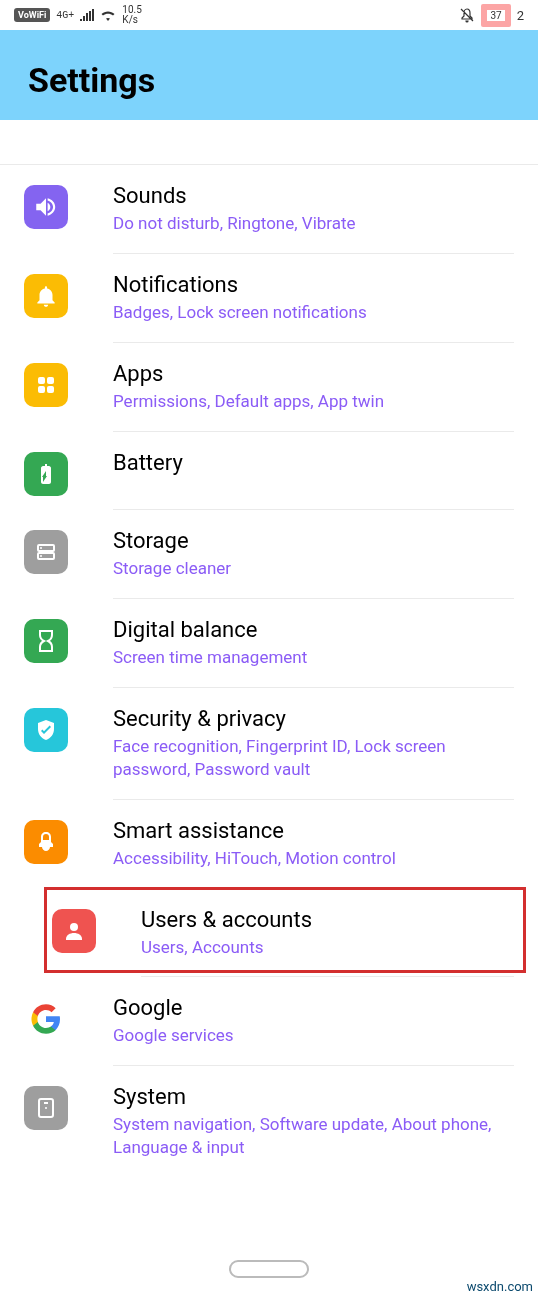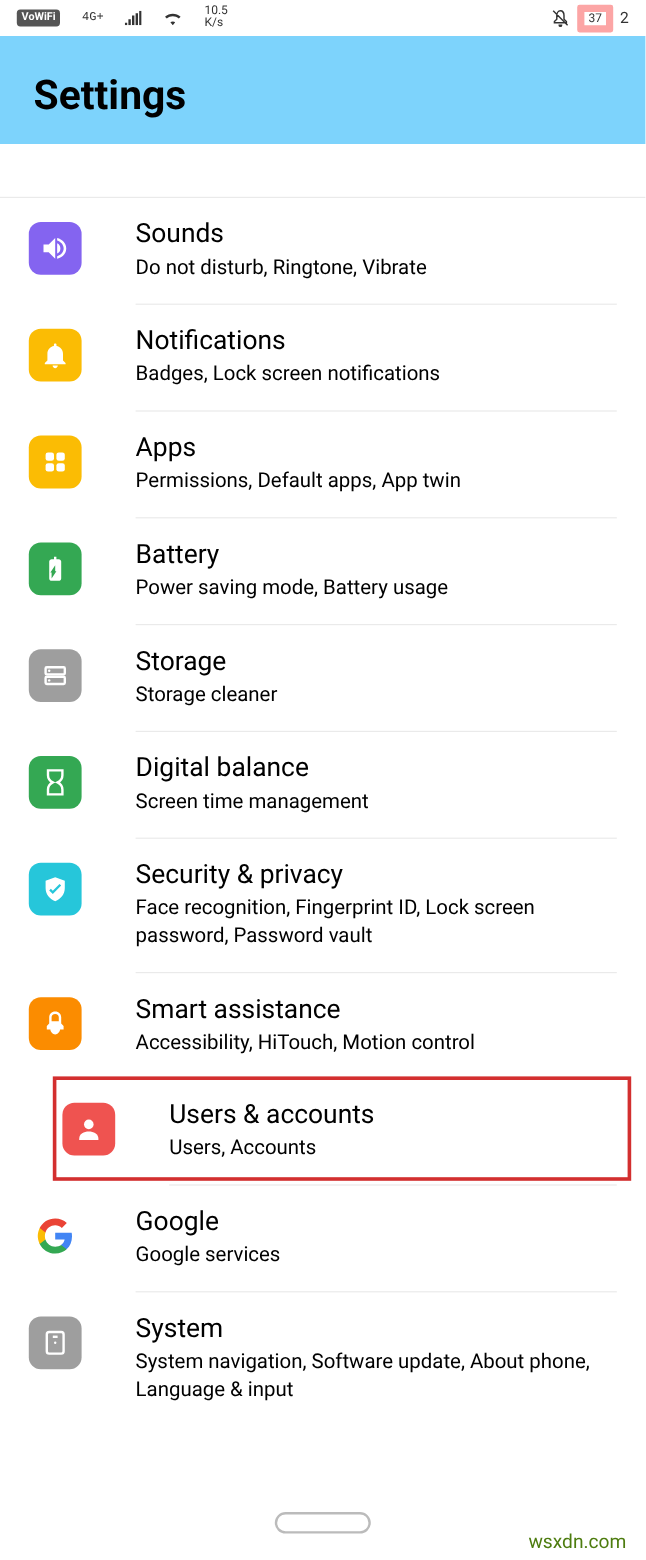--- a/index.html
+++ b/index.html
@@ -20,21 +20,21 @@
       display: flex;
       align-items: center;
       justify-content: space-between;
       padding: 0 14px;
       font-size: 13px;
       color: #333;
     }
     .status-left {
       display: flex;
       align-items: center;
-      gap: 18px;
+      gap: 6px;
     }
     .vowifi-badge {
       background: #555;
       color: #fff;
       font-size: 9px;
       font-weight: bold;
       padding: 2px 4px;
       border-radius: 3px;
     }
     .status-right {
@@ -85,21 +85,21 @@
       min-height: 60px;
     }
     .setting-title {
       font-size: 22px;
       color: #000;
       font-weight: 400;
       margin-bottom: 4px;
     }
     .setting-subtitle {
       font-size: 17px;
-      color: #000000;
+      color: #8b5cf6;
       line-height: 1.35;
     }
     .highlight-box {
       border: 3px solid #d32f2f;
       position: absolute;
       left: 16px;
       right: 12px;
       top: -2px;
       bottom: 4px;
       pointer-events: none;
@@ -125,23 +125,23 @@
       left: 50%;
       transform: translateX(-50%);
       width: 80px;
       height: 18px;
       border: 2px solid #bbb;
       border-radius: 12px;
     }
     .watermark {
       position: absolute;
       bottom: 6px;
-      right: 16px;
-      font-size: 16px;
-      color: #4d7c0f;
+      right: 5px;
+      font-size: 13px;
+      color: #0c4a6e;
     }
     .truncated-top {
       padding: 10px 24px 14px 94px;
       color: #999;
       font-size: 17px;
       border-bottom: 1px solid #eaeaea;
       margin-left: 0;
     }
     svg { display: block; }
     .no-border .setting-content { border-bottom: none; }
@@ -228,21 +228,20 @@
   </div>
 
   <div class="setting-item">
     <div class="setting-icon icon-battery">
       <svg width="24" height="24" viewBox="0 0 24 24">
           <path d="M15 4h-2V2h-2v2H9C8 4 7 5 7 6v14c0 1 1 2 2 2h6c1 0 2-1 2-2V6c0-1-1-2-2-2zm-2 10l-4 6v-5h-1l4-6v5h1z" fill="#fff"></path>
         </svg>
     </div>
     <div class="setting-content">
       <div class="setting-title">Battery</div>
-      <div class="setting-subtitle">Power saving mode, Battery usage</div>
     </div>
   </div>
 
   <div class="setting-item">
     <div class="setting-icon icon-storage">
       <svg width="24" height="24" viewBox="0 0 24 24">
           <rect x="4" y="5" width="16" height="6" rx="1" fill="none" stroke="#fff" stroke-width="2"></rect>
           <rect x="4" y="13" width="16" height="6" rx="1" fill="none" stroke="#fff" stroke-width="2"></rect>
           <circle cx="7" cy="8" r="1" fill="#fff"></circle>
           <circle cx="7" cy="16" r="1" fill="#fff"></circle>

